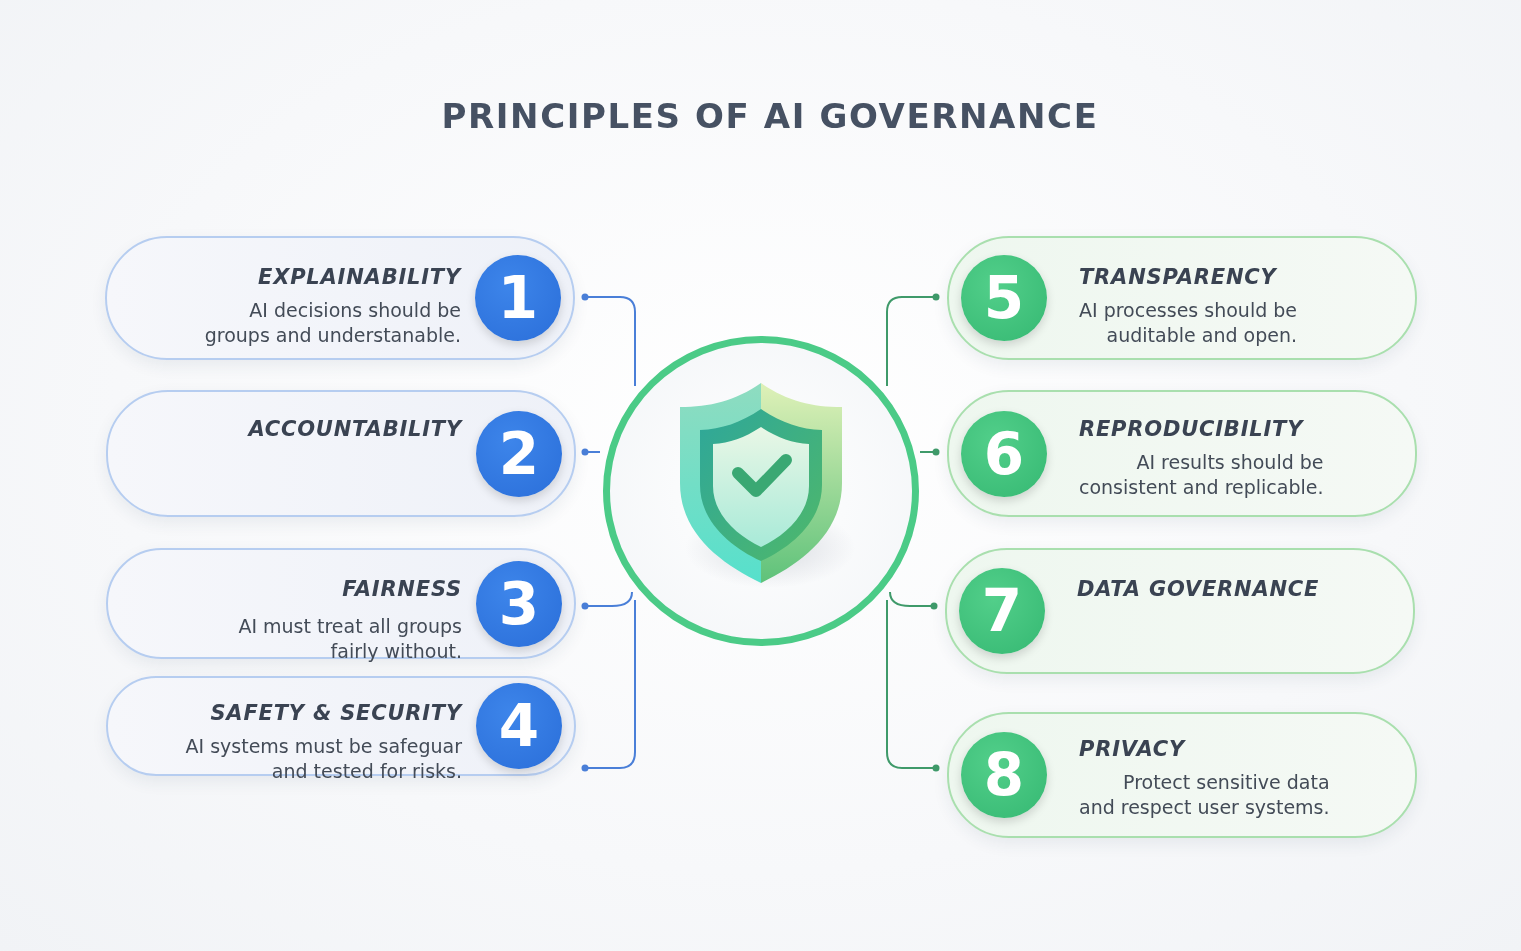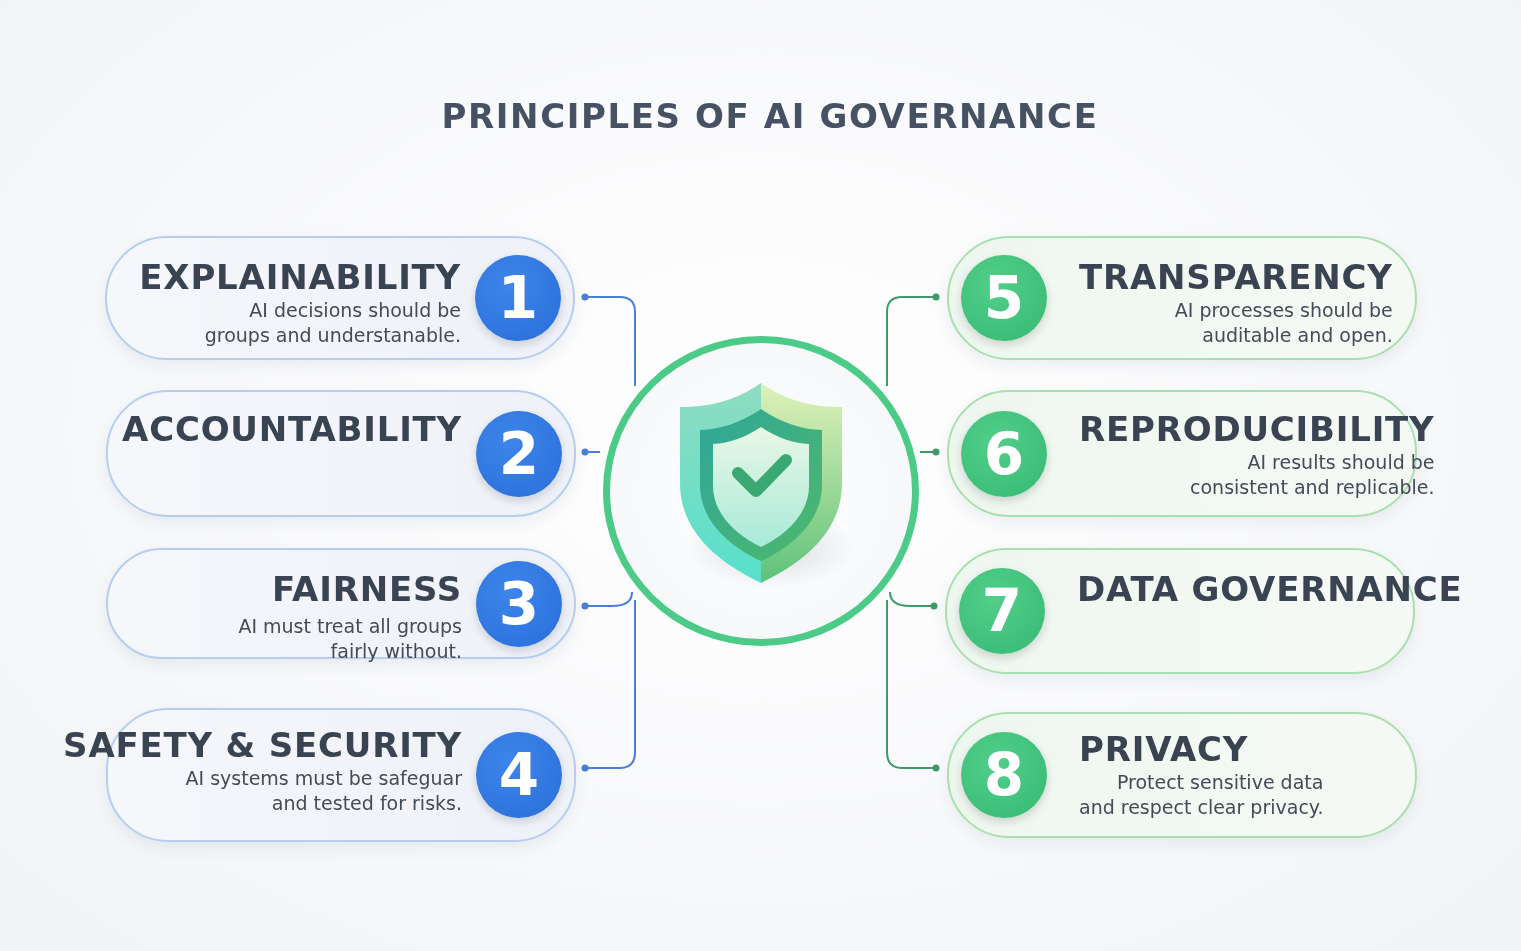--- a/index.html
+++ b/index.html
@@ -31,22 +31,22 @@
     width:86px; height:86px; border-radius:50%;
     color:#fff; font-weight:bold; font-size:58px; line-height:86px; text-align:center;
     box-shadow: 0 4px 10px rgba(0,0,0,0.15);
   }
   .card.left .badge { right:12px; background: radial-gradient(circle at 40% 35%, #3d85ea, #2a6ed9); }
   .card.right .badge { left:12px; background: radial-gradient(circle at 40% 35%, #52cf8a, #35b872); }
   .text { position:absolute; top:22px; }
   .card.left .text { right:112px; text-align:right; }
   .card.right .text { left:130px; text-align:left; }
   .heading {
-    font-size:34px; font-weight:bold; letter-spacing:0.8px; color:#3a4352;
-    white-space:nowrap; line-height:34px;
+    font-size:21px; font-weight:bold; letter-spacing:0.8px; color:#3a4352;
+    white-space:nowrap; line-height:34px;font-style:italic;
   }
   .desc {
     font-size:19px; color:#434b57; line-height:25px; margin-top:4px; white-space:pre-line;text-align:right;
   }
   .hub {
     position:absolute; left:603px; top:336px; width:316px; height:310px;
     border-radius:50%; box-sizing:border-box;
     border:7px solid #4bcb87;
     background: radial-gradient(circle at 50% 50%, #ffffff 0%, #f5f7f9 80%);
   }
@@ -133,21 +133,21 @@
 </div>
 
 <div class="card left" style="left:106px; top:548px; height:111px;">
   <div class="text" style="top:22px;">
     <div class="heading">FAIRNESS</div>
     <div class="desc" style="margin-top:8px;"><span>AI must treat all groups</span><br><span>fairly without.</span></div>
   </div>
   <div class="badge">3</div>
 </div>
 
-<div class="card left" style="left:106px; top:708px; height:134px;">
+<div class="card left" style="left:106px; top:676px; height:100px;">
   <div class="text" style="top:18px;">
     <div class="heading">SAFETY &amp; SECURITY</div>
     <div class="desc"><span>AI systems must be safeguar</span><br><span>and tested for risks.</span></div>
   </div>
   <div class="badge">4</div>
 </div>
 
 <div class="card right" style="left:947px; top:236px;">
   <div class="badge">5</div>
   <div class="text">
@@ -168,15 +168,15 @@
   <div class="badge">7</div>
   <div class="text" style="top:22px;">
     <div class="heading">DATA GOVERNANCE</div>
   </div>
 </div>
 
 <div class="card right" style="left:947px; top:712px; height:126px;">
   <div class="badge">8</div>
   <div class="text" style="top:18px;">
     <div class="heading">PRIVACY</div>
-    <div class="desc"><span>Protect sensitive data</span><br><span>and respect clear privacy.</span></div>
+    <div class="desc"><span>Protect sensitive data</span><br><span>and respect user systems.</span></div>
   </div>
 </div>
 
 </body></html>

